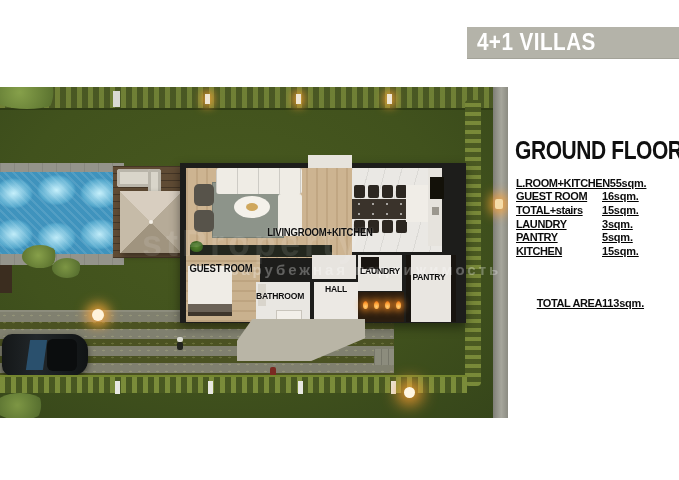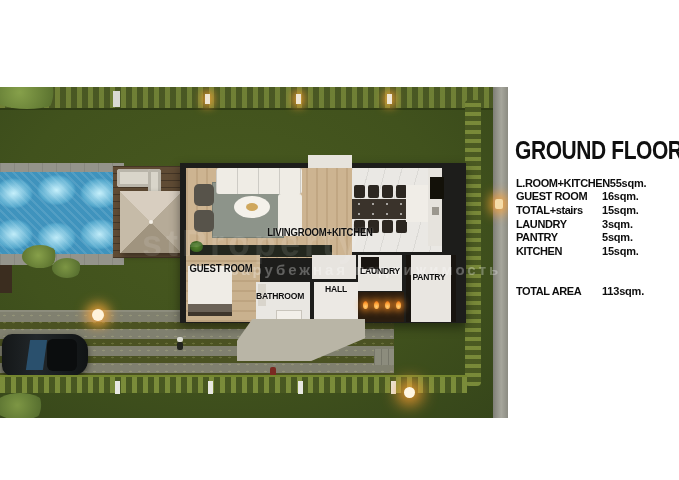--- a/index.html
+++ b/index.html
@@ -6,25 +6,25 @@
   body{font-family:"Liberation Sans", sans-serif;}
   .page{position:relative;width:679px;height:480px;background:#ffffff;overflow:hidden;}
   .abs{position:absolute;}
   
   .banner{left:467px;top:27px;width:212px;height:31px;background:#b4b3a9;border-bottom:1px solid #a3a298;}
   .banner-text{color:#ffffff;font-weight:bold;font-size:23px;line-height:31px;padding-left:11px;
     transform:scaleX(.9);transform-origin:left center;letter-spacing:.5px;white-space:nowrap;}
   
   .panel-title{left:515px;top:136px;color:#101010;font-weight:bold;font-size:25px;
     transform:scaleX(.84);transform-origin:left top;letter-spacing:-.5px;white-space:nowrap;}
-  .rows{left:516px;top:176px;width:158px;}
+  .rows{left:516px;top:176px;width:158px;text-decoration:underline;}
   .row{display:flex;height:13.6px;align-items:center;}
   .row .lab{flex:0 0 86px;font-weight:bold;font-size:11px;letter-spacing:-.4px;color:#0d0d0d;white-space:nowrap;}
   .row .val{font-weight:bold;font-size:11px;letter-spacing:-.2px;color:#0d0d0d;white-space:nowrap;}
-  .total{top:284px;}
+  .total{top:296px;text-align:right;}
   
   .scene{left:0;top:87px;width:508px;height:331px;overflow:hidden;background:#3e5020;}
   .lawn{left:0;top:0;width:100%;height:100%;
     background:radial-gradient(ellipse at 45% 40%, #48591f 0%, #41521d 55%, #35451a 100%);}
   .driveway{left:0;top:223px;width:394px;height:68px;
     background:repeating-linear-gradient(180deg,#80806f 0 10px,#4b5222 10px 17px);
     border-top:2px solid #8d8d7d;}
   .driveway:after{content:"";position:absolute;inset:0;
     background-image:radial-gradient(rgba(235,235,160,.18) 1px, transparent 1.4px);
     background-size:9px 7px;}
@@ -239,20 +239,23 @@
     <div class="abs post" style="left:208px;top:294px;"></div>
     <div class="abs post" style="left:298px;top:294px;"></div>
     <div class="abs post" style="left:391px;top:294px;"></div>
     <div class="abs glow-ball"></div>
     <div class="abs lamp"></div>
     <div class="abs bush bush-a"></div>
     <div class="abs bush bush-b"></div>
     <div class="abs bush bush-c"></div>
   </div>
 
+  <div class="abs banner">
+    <div class="banner-text">4+1 VILLAS</div>
+  </div>
 
   <div class="abs panel-title">GROUND FLOOR</div>
   <div class="abs rows">
     <div class="row">
       <span class="lab">L.ROOM+KITCHEN</span>
       <span class="val">55sqm.</span>
     </div>
     <div class="row">
       <span class="lab">GUEST ROOM</span>
       <span class="val">16sqm.</span>

